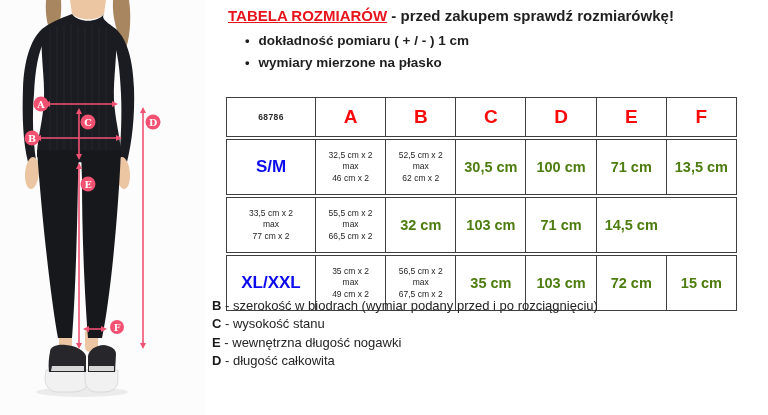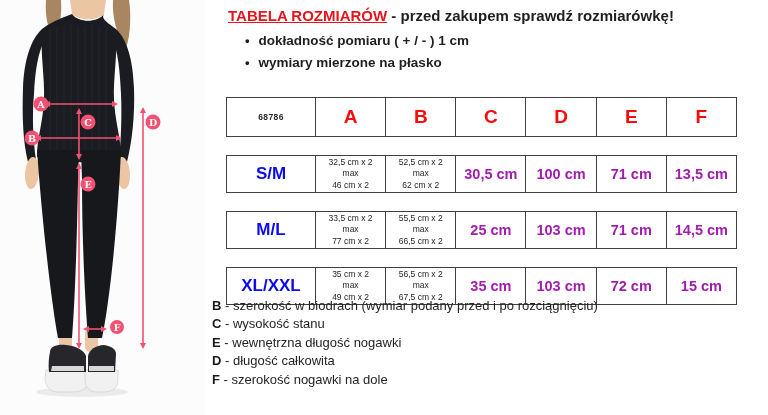--- a/index.html
+++ b/index.html
@@ -15,30 +15,30 @@
   .titleline { font-size:15px; font-weight:bold; color:#1f1f1f; white-space:nowrap; }
   .title-red { color:#e8141c; text-decoration:underline; }
   .notes { margin-top:9px; padding-left:17px; }
   .note { display:flex; align-items:baseline; font-size:13.5px; font-weight:bold;
           color:#1f1f1f; margin-bottom:7px; white-space:nowrap; }
   .note .dot { margin-right:9px; font-size:13px; }
 
   
   .sizetable { position:absolute; left:226px; top:97px; width:511px; }
   .trow { display:grid; grid-template-columns:88px repeat(6, 1fr);
-          border:1px solid #3f3f3f; background:#fff; margin-bottom:18px; height:40px; }
-  .trow.data { height:38px; }
+          border:1px solid #3f3f3f; background:#fff; margin-bottom:2px; height:40px; }
+  .trow.data { height:56px; }
   .cell { display:flex; flex-direction:column; align-items:center; justify-content:center;
           border-left:1px solid #3f3f3f; text-align:center; overflow:hidden; }
   .cell:first-child { border-left:none; }
   .code { font-size:8.5px; font-weight:bold; color:#2a2a2a; letter-spacing:.4px; }
   .colletter { font-size:19px; font-weight:bold; color:#fb0a0a; }
   .sizelabel { font-size:17px; font-weight:bold; color:#0b0bee; }
   .small3 { font-size:8.5px; font-weight:normal; color:#1f1f1f; line-height:1.3; }
-  .bigval { font-size:14.5px; font-weight:bold; color:#a21caf; }
+  .bigval { font-size:14.5px; font-weight:bold; color:#4d7c0f; }
 
   
   .legend { position:absolute; left:212px; top:297px; }
   .legrow { font-size:13px; color:#242424; line-height:18.4px; white-space:nowrap; }
   .legrow b { font-weight:bold; color:#1a1a1a; }
 </style>
 </head>
 <body>
 
 <div class="stage">
@@ -173,32 +173,31 @@
         <span>max</span>
         <span>62 cm x 2</span>
       </div>
       <div class="cell bigval">30,5 cm</div>
       <div class="cell bigval">100 cm</div>
       <div class="cell bigval">71 cm</div>
       <div class="cell bigval">13,5 cm</div>
     </div>
 
     <div class="trow data">
-      <div class="cell sizelabel">M/L</div>
       <div class="cell small3">
         <span>33,5 cm x 2</span>
         <span>max</span>
         <span>77 cm x 2</span>
       </div>
       <div class="cell small3">
         <span>55,5 cm x 2</span>
         <span>max</span>
         <span>66,5 cm x 2</span>
       </div>
-      <div class="cell bigval">25 cm</div>
+      <div class="cell bigval">32 cm</div>
       <div class="cell bigval">103 cm</div>
       <div class="cell bigval">71 cm</div>
       <div class="cell bigval">14,5 cm</div>
     </div>
 
     <div class="trow data">
       <div class="cell sizelabel">XL/XXL</div>
       <div class="cell small3">
         <span>35 cm x 2</span>
         <span>max</span>
@@ -214,16 +213,15 @@
       <div class="cell bigval">72 cm</div>
       <div class="cell bigval">15 cm</div>
     </div>
   </div>
 
   <div class="legend">
     <div class="legrow"><b>B</b> <span>- szerokość w biodrach (wymiar podany przed i po rozciągnięciu)</span></div>
     <div class="legrow"><b>C</b> <span>- wysokość stanu</span></div>
     <div class="legrow"><b>E</b> <span>- wewnętrzna długość nogawki</span></div>
     <div class="legrow"><b>D</b> <span>- długość całkowita</span></div>
-    <div class="legrow"><b>F</b> <span>- szerokość nogawki na dole</span></div>
   </div>
 
 </div>
 
 </body></html>

